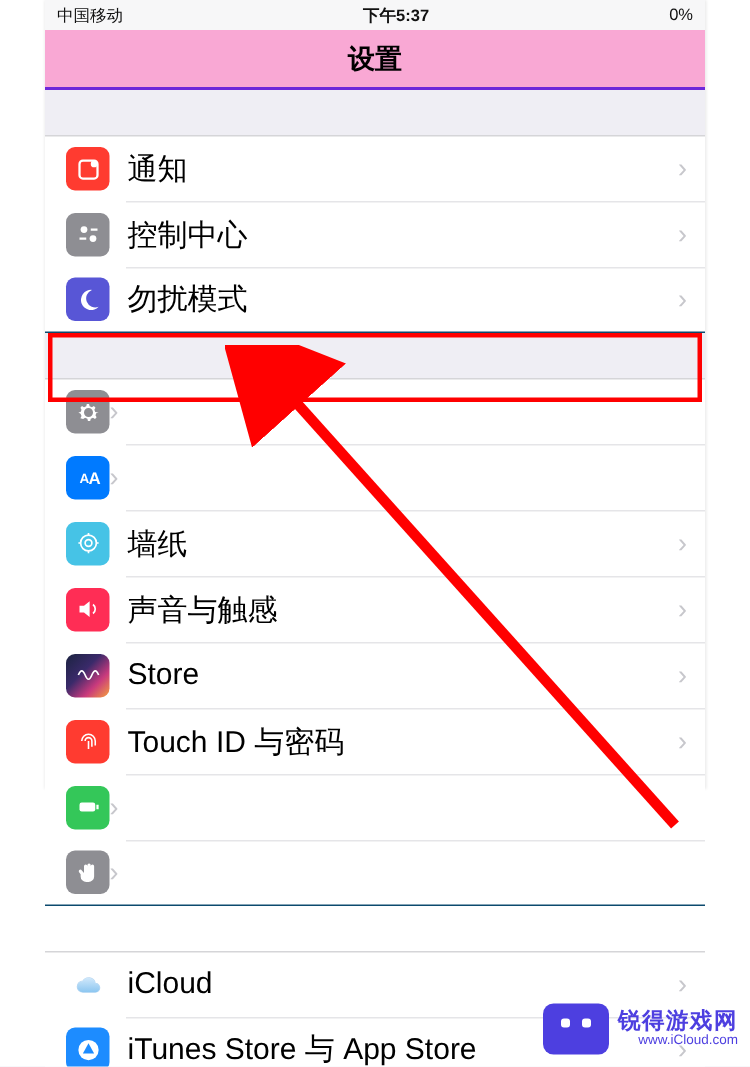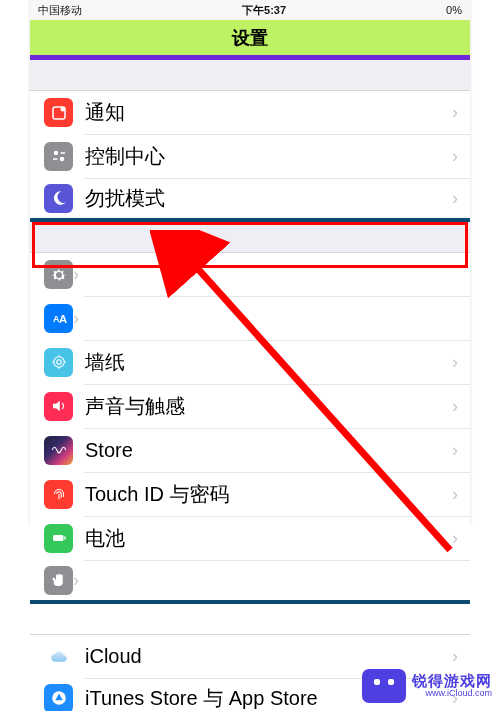--- a/index.html
+++ b/index.html
@@ -7,31 +7,31 @@
   body { font-family: -apple-system, "PingFang SC", "Helvetica Neue", sans-serif; background: #fff; position: relative; }
 
   .screen { position: absolute; left: 30px; top: 0; width: 440px; height: 526px; background: #efeef4; box-shadow: -1px 0 2px rgba(0,0,0,.08), 1px 0 2px rgba(0,0,0,.08); }
 
   
   .statusbar { height: 20px; background: #f7f7f8; display: flex; align-items: center; justify-content: space-between; padding: 0 8px; font-size: 11px; color: #111; }
   .status-left, .status-right { display: flex; align-items: center; gap: 4px; }
   .status-center { font-size: 11px; font-weight: 600; }
 
   
-  .navbar { height: 40px; background: #bef264; display: flex; align-items: center; justify-content: center; border-bottom: 5px solid #6d28d9; }
+  .navbar { height: 40px; background: #f9a8d4; display: flex; align-items: center; justify-content: center; border-bottom: 2px solid #6d28d9; }
   .navbar-title { font-size: 18px; font-weight: 600; color: #000; }
 
   
   .group-gap { height: 30px; }
 
   
   .cell { height: 44px; background: #fff; display: flex; align-items: center; padding-left: 14px; position: relative; }
   .cell + .cell::before { content: ""; position: absolute; left: 54px; right: 0; top: 0; height: 1px; background: #e5e5e8; }
   .group-top { border-top: 1px solid #d5d5d8; }
-  .group-bottom { border-bottom: 4px solid #0c4a6e; }
+  .group-bottom { border-bottom: 1px solid #0c4a6e; }
 
   .icon { width: 29px; height: 29px; border-radius: 6px; display: flex; align-items: center; justify-content: center; flex-shrink: 0; }
   .icon svg { width: 18px; height: 18px; }
   .label { margin-left: 12px; font-size: 20px; color: #000; flex: 1; }
   .chevron { color: #c7c7cc; font-size: 18px; margin-right: 12px; }
 
   
   .ic-notify   { background: #ff3b30; }
   .ic-control  { background: #8e8e93; }
   .ic-dnd      { background: #5856d6; }
@@ -177,21 +177,20 @@
       <div class="label">Touch ID 与密码</div>
       <div class="chevron">›</div>
     </div>
     <div class="cell">
       <div class="icon ic-battery">
         <svg viewBox="0 0 24 24" fill="#fff">
             <rect x="4" y="8" width="14" height="8" rx="2"></rect>
             <rect x="19" y="10" width="2" height="4"></rect>
           </svg>
       </div>
-      <div class="label">电池</div>
       <div class="chevron">›</div>
     </div>
     <div class="cell group-bottom">
       <div class="icon ic-privacy">
         <svg viewBox="0 0 24 24" fill="#fff">
             <path d="M8 12V6a1.5 1.5 0 0 1 3 0v5V5a1.5 1.5 0 0 1 3 0v6V6a1.5 1.5 0 0 1 3 0v9a5 5 0 0 1-5 5h-2a5 5 0 0 1-5-5v-2l-1.5-2a1.5 1.5 0 0 1 2-2L8 12z"></path>
           </svg>
       </div>
       <div class="chevron">›</div>
     </div>

